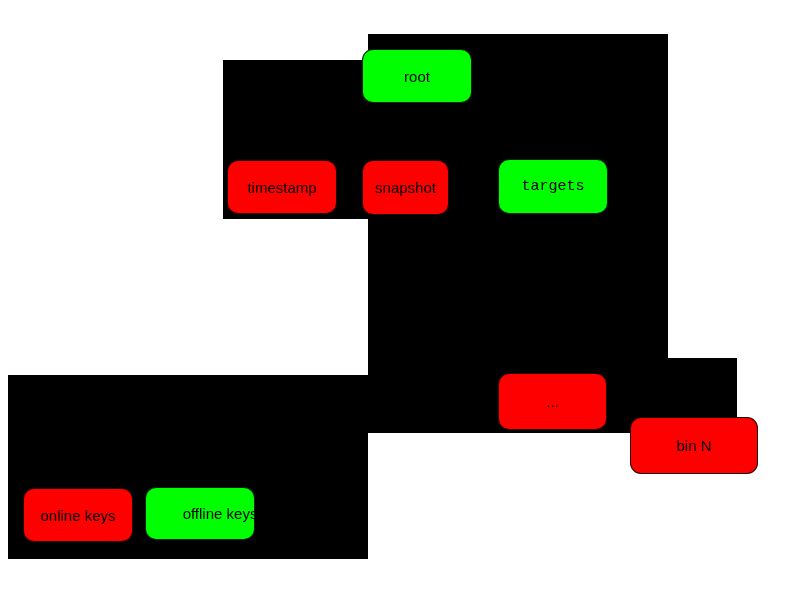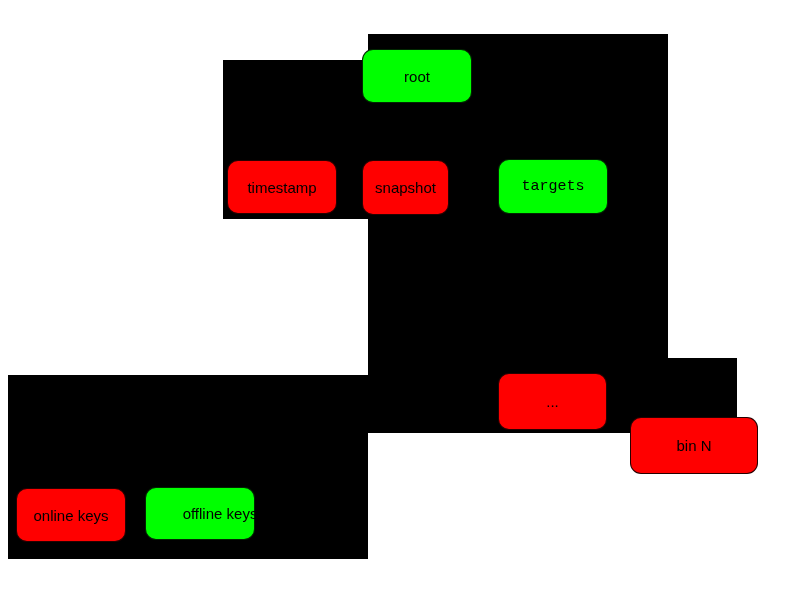--- a/index.html
+++ b/index.html
@@ -41,21 +41,21 @@
   .node.offline { background: var(--offline, #00ff00); }
 
   #node-root         { left: 362px; top: 49px;  width: 110px; height: 54px; justify-content: center; }
   #node-timestamp    { left: 227px; top: 160px; width: 110px; height: 54px; }
   #node-snapshot     { left: 362px; top: 160px; width: 87px; height: 55px; }
   #node-targets      { left: 498px; top: 159px; width: 110px; height: 55px; font-family: Liberation Mono, monospace; }
   #node-bins         { left: 497px; top: 265px; width: 111px; height: 54px; }
   #node-bin1         { left: 364px; top: 373px; width: 111px; height: 57px; }
   #node-bin-ellipsis { left: 498px; top: 373px; width: 109px; height: 57px; }
   #node-binN         { left: 630px; top: 373px; width: 128px; height: 57px; margin-top: 44px; }
-  #node-online-keys  { left: 16px;  top: 488px; width: 110px; height: 54px; }
+  #node-online-keys  { left: 23px;  top: 488px; width: 110px; height: 54px; }
   #node-offline-keys { left: 145px; top: 487px; width: 110px; height: 53px; padding-left: 40px; }
 
   
   .speck {
     position: absolute;
     width: 3px;
     height: 3px;
     background: var(--offline, #00ff00);
   }
   .speck.tl { left: -3px;  top: -4px; }

